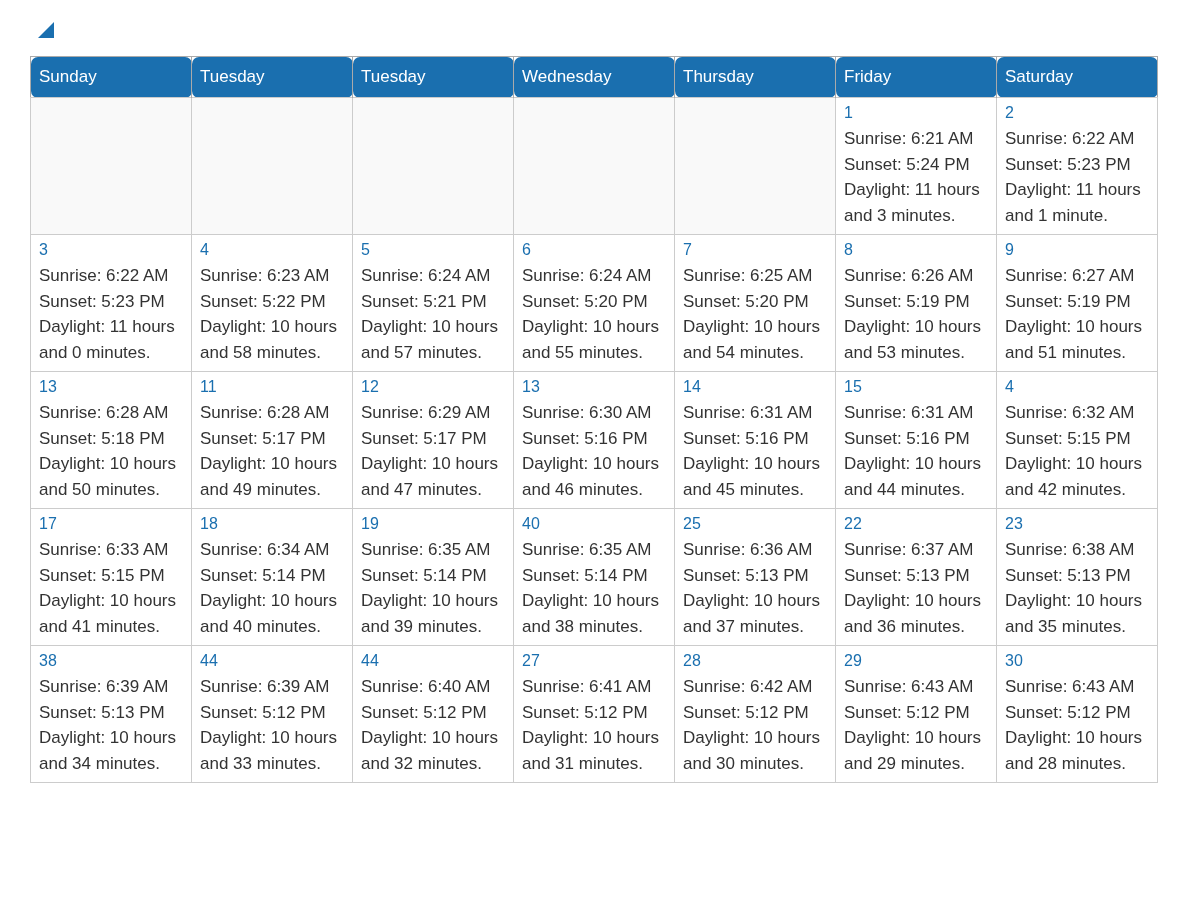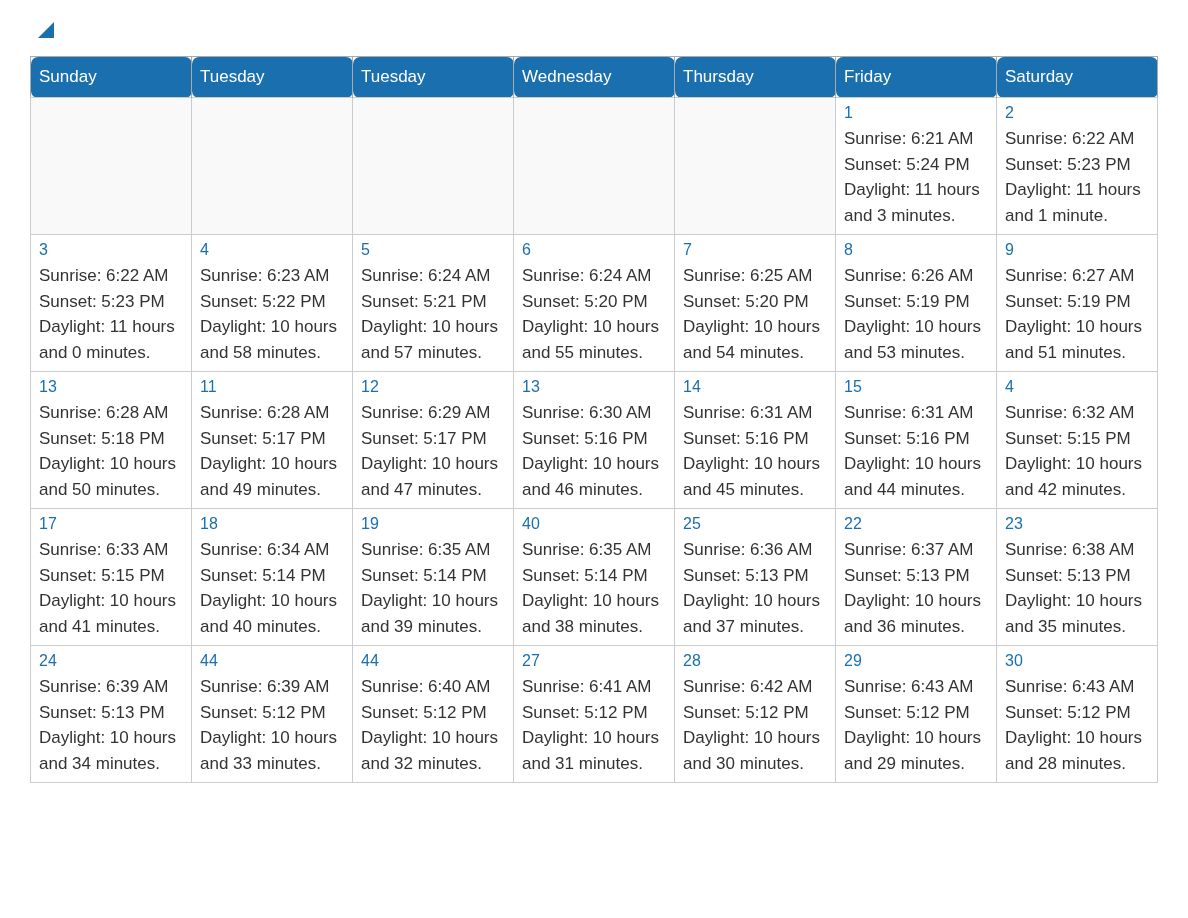--- a/index.html
+++ b/index.html
@@ -225,21 +225,21 @@
           <span class="day-number">22</span>
           <div class="day-info">Sunrise: 6:37 AM<br>Sunset: 5:13 PM<br>Daylight: 10 hours and 36 minutes.</div>
         </td>
         <td>
           <span class="day-number">23</span>
           <div class="day-info">Sunrise: 6:38 AM<br>Sunset: 5:13 PM<br>Daylight: 10 hours and 35 minutes.</div>
         </td>
       </tr>
       <tr class="week-row">
         <td>
-          <span class="day-number">24</span>
+          <span class="day-number">38</span>
           <div class="day-info">Sunrise: 6:39 AM<br>Sunset: 5:13 PM<br>Daylight: 10 hours and 34 minutes.</div>
         </td>
         <td>
           <span class="day-number">44</span>
           <div class="day-info">Sunrise: 6:39 AM<br>Sunset: 5:12 PM<br>Daylight: 10 hours and 33 minutes.</div>
         </td>
         <td>
           <span class="day-number">44</span>
           <div class="day-info">Sunrise: 6:40 AM<br>Sunset: 5:12 PM<br>Daylight: 10 hours and 32 minutes.</div>
         </td>

